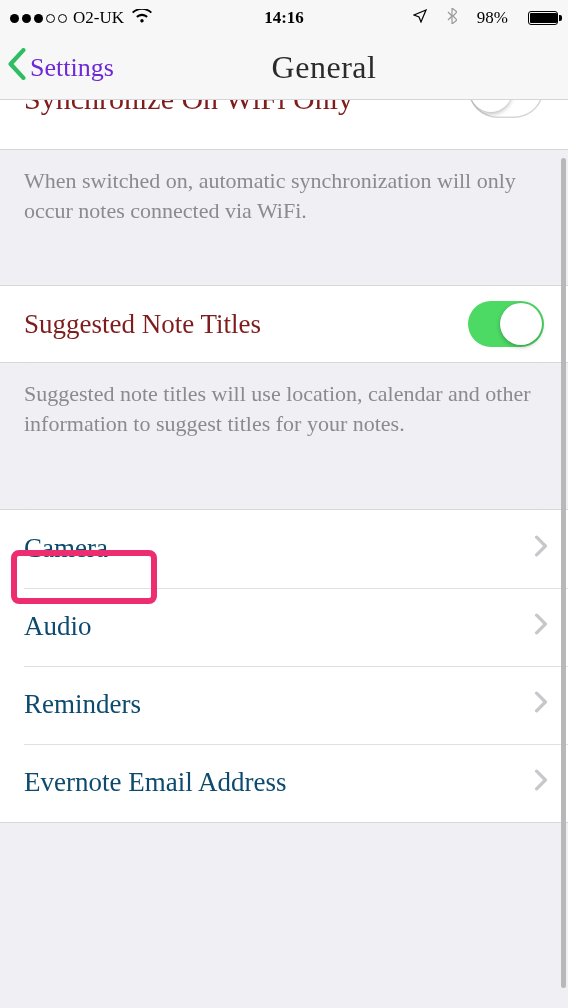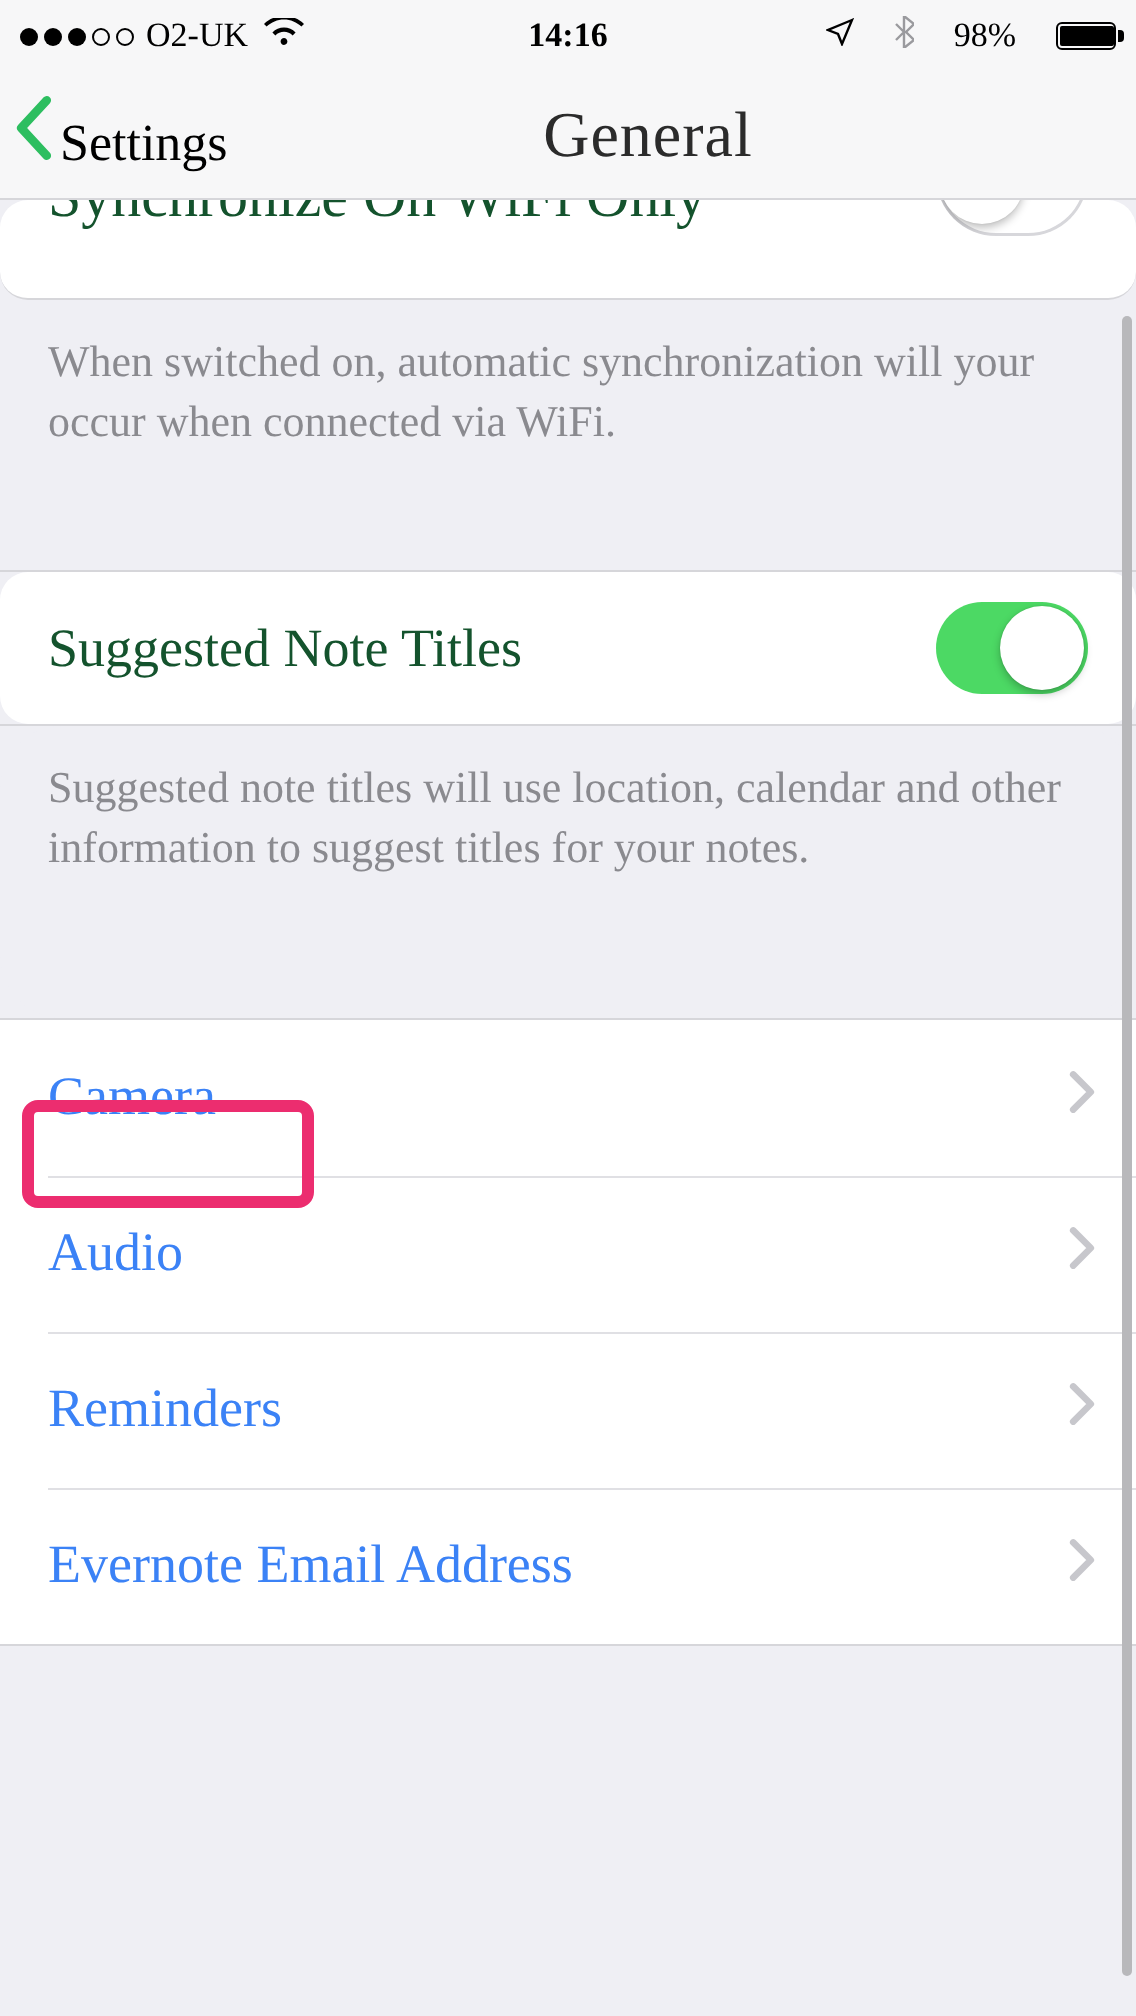--- a/index.html
+++ b/index.html
@@ -14,47 +14,47 @@
   .dot.empty { background: transparent; border: 1.5px solid #000; width: 9px; height: 9px; }
   .wifi-icon { margin-left: 2px; }
   .status-center { position: absolute; left: 50%; transform: translateX(-50%); font-weight: 600; }
   .status-right { display: flex; align-items: center; gap: 20px; }
   .battery { width: 30px; height: 14px; border: 1.5px solid #000; border-radius: 3px; position: relative; }
   .battery::after { content: ""; position: absolute; right: -5px; top: 3px; width: 3px; height: 6px; background: #000; border-radius: 0 2px 2px 0; }
   .battery-fill { position: absolute; left: 1px; top: 1px; bottom: 1px; width: 95%; background: #000; border-radius: 1px; }
 
   
   .nav-header { height: 64px; background: #f7f7f8; border-bottom: 1px solid #d6d6da; display: flex; align-items: center; position: relative; }
-  .back-button { display: flex; align-items: flex-end; color: #000000; font-size: 26px; font-weight: 400; padding-left: 6px; cursor: pointer; }
+  .back-button { display: flex; align-items: center; color: #6d28d9; font-size: 26px; font-weight: 400; padding-left: 6px; cursor: pointer; }
   .back-chevron { margin-right: 2px; }
   .nav-title { position: absolute; left: 50%; transform: translateX(-50%); font-size: 32px; font-weight: 400; color: #2b2b2b; letter-spacing: 0.5px; margin-left: 40px; }
 
   
   .content { flex: 1; overflow: hidden; position: relative; }
 
   
   .scroll-indicator { position: absolute; right: 2px; top: 58px; width: 5px; height: 830px; background: #b8b8bb; border-radius: 3px; }
 
   
-  .row { background: #fff; display: flex; align-items: center; padding: 0 24px; min-height: 76px; font-size: 27px; color: #14532d; border-radius: 14px; }
+  .row { background: #fff; display: flex; align-items: center; padding: 0 24px; min-height: 76px; font-size: 27px; color: #7f1d1d; }
   .row.partial-top { min-height: 56px; align-items: flex-start; padding-top: 0; overflow: hidden; position: relative; }
   .row.partial-top .row-label { margin-top: -18px; font-size: 30px; font-weight: 300; }
   .row-label { flex: 1; }
   .toggle { width: 76px; height: 46px; border-radius: 23px; position: relative; background: #e5e5ea; box-shadow: inset 0 0 0 1.5px #d7d7db; }
   .toggle .knob { position: absolute; width: 42px; height: 42px; background: #fff; border-radius: 50%; top: 2px; left: 2px; box-shadow: 0 2px 4px rgba(0,0,0,0.25), 0 0 1px rgba(0,0,0,0.15); }
   .toggle.on { background: #4cd964; box-shadow: none; }
   .toggle.on .knob { left: auto; right: 2px; }
 
   .footer-text { padding: 16px 24px 26px 24px; font-size: 22px; color: #8a8a8f; line-height: 1.35; background: #efeff4; }
   .footer-text.tall { padding-bottom: 50px; border-radius: 31px; }
 
   .group { border-top: 1px solid #d6d6da; border-bottom: 1px solid #d6d6da; }
 
   
-  .nav-row { background: #fff; display: flex; align-items: center; padding: 0 20px 0 24px; height: 78px; font-size: 27px; color: #3b82f6; position: relative; }
+  .nav-row { background: #fff; display: flex; align-items: center; padding: 0 20px 0 24px; height: 78px; font-size: 27px; color: #0c4a6e; position: relative; }
   .nav-row .chevron { color: #c7c7cc; }
   .nav-row + .nav-row::before { content: ""; position: absolute; left: 24px; right: 0; top: 0; height: 1px; background: #e0e0e4; }
   .nav-row .row-label { flex: 1; }
 
   .highlight-box { position: absolute; left: 11px; top: 550px; width: 146px; height: 54px; border: 6px solid #ec2d6f; border-radius: 8px; pointer-events: none; z-index: 10; }
   .bottom-gap { height: 45px; background:#efeff4; border-top:1px solid #d6d6da;}
 </style>
 </head>
 <body>
 
@@ -109,21 +109,21 @@
 
   <div class="content">
 
     <div class="row partial-top" style="border-bottom:1px solid #d6d6da; min-height:50px;">
       <span class="row-label">Synchronize On WiFi Only</span>
       <div style="width:76px; height:34px; border-radius:0 0 30px 30px; background:#fff; position:relative; box-shadow: inset 0 0 0 1.5px #d7d7db; margin-top:-16px; overflow:hidden;">
         <div style="position:absolute; left:2px; top:-14px; width:42px; height:42px; background:#fff; border-radius:50%; box-shadow:0 2px 4px rgba(0,0,0,0.25),0 0 1px rgba(0,0,0,0.1);"></div>
       </div>
     </div>
 
-    <div class="footer-text" style="padding-bottom:60px;">When switched on, automatic synchronization will your occur when connected via WiFi.</div>
+    <div class="footer-text" style="padding-bottom:60px;">When switched on, automatic synchronization will only occur notes connected via WiFi.</div>
 
     <div class="group">
       <div class="row">
         <span class="row-label">Suggested Note Titles</span>
         <div class="toggle on">
             <div class="knob"></div>
           </div>
       </div>
     </div>
 

